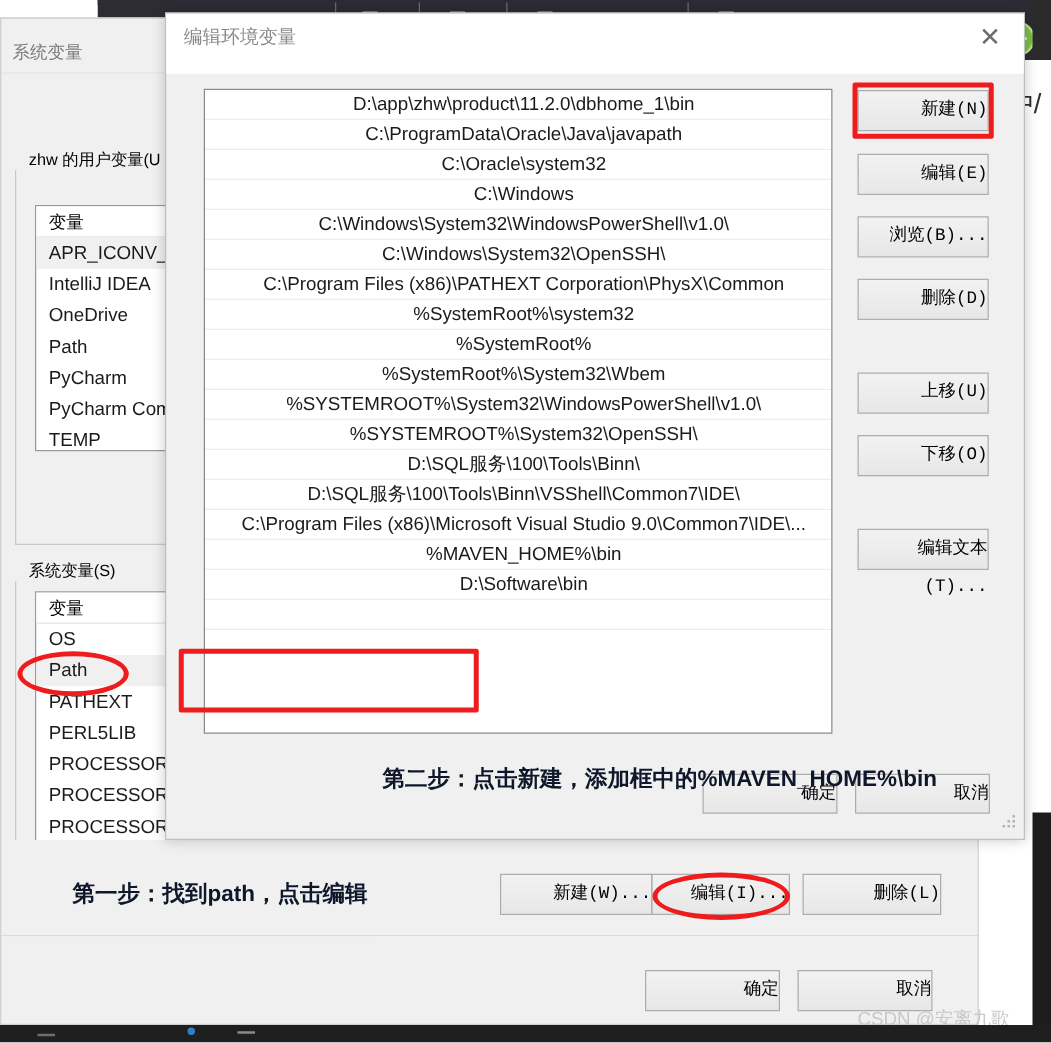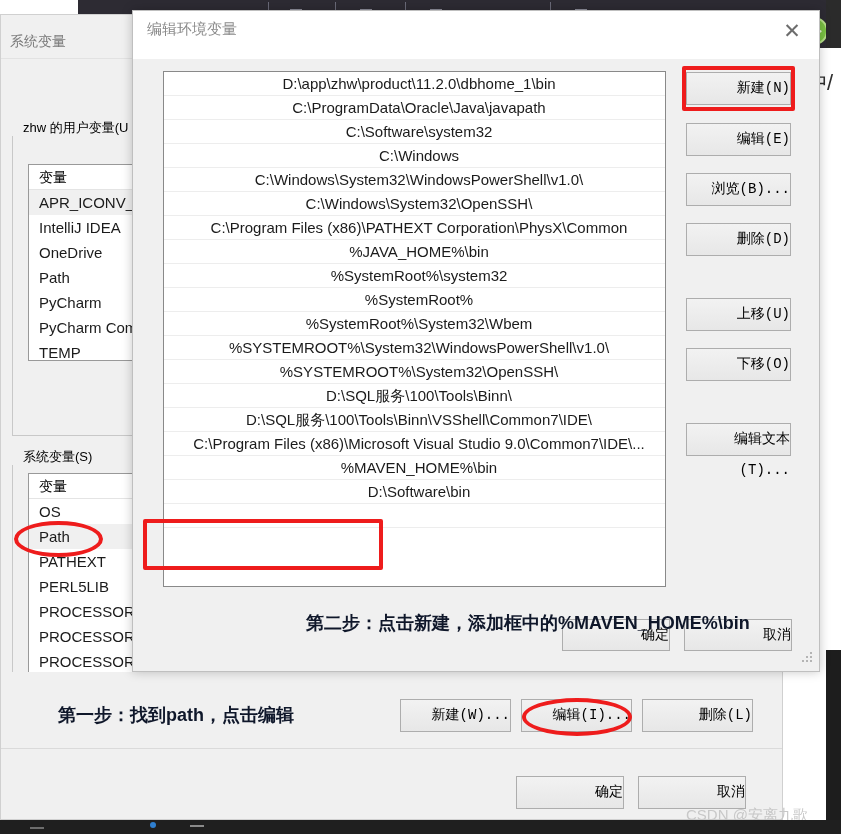--- a/index.html
+++ b/index.html
@@ -47,21 +47,21 @@
   #sys-varlist{left:28px;top:473px;width:262px;height:208px;}
   .varlist-header{height:24px;line-height:24px;padding-left:10px;font-size:14px;color:#000;background:#fff;border-bottom:1px solid #e4e4e4;}
   .varrow{height:25px;line-height:25px;padding-left:10px;font-size:15px;color:#1b1b1b;white-space:nowrap;}
   .varrow.sel{background:#f0f0f0;}
   .winbtn{
     background:linear-gradient(#f2f2f2,#e7e7e7);
     border:1px solid #adadad;box-sizing:border-box;
     font-size:14px;color:#000;text-align:right;
     font-family:Liberation Mono, monospace;
   }
-  #btn-new-w{left:400px;top:699px;width:111px;height:33px;line-height:31px;}
+  #btn-new-w{left:400px;top:699px;width:122px;height:33px;line-height:31px;}
   #btn-edit-i{left:521px;top:699px;width:111px;height:33px;line-height:31px;}
   #btn-del-l{left:642px;top:699px;width:111px;height:33px;line-height:31px;}
 
   #envwin-sep{left:0;top:748px;width:783px;height:1px;background:#dadada;}
   #envwin-panel-bottom{left:0;top:749px;width:783px;height:71px;background:#f0f0f0;}
   #btn-ok-main{left:516px;top:776px;width:108px;height:33px;line-height:31px;}
   #btn-cancel-main{left:638px;top:776px;width:108px;height:33px;line-height:31px;}
 
   #env-outer-frame{left:0;top:14px;width:783px;height:806px;border:1px solid #d0d0d0;box-sizing:border-box;pointer-events:none;}
   #env-white-body{left:1px;top:672px;width:781px;height:76px;background:#f0f0f0;}
@@ -185,26 +185,25 @@
 <div class="abs" id="env-outer-frame"></div>
 
 <div class="abs" id="dlg"></div>
 <div class="abs" id="dlg-titlebar"></div>
 <div class="abs" id="dlg-title">编辑环境变量</div>
 <div class="abs" id="dlg-close">✕</div>
 
 <div class="abs" id="pathlist">
   <div class="prow">D:\app\zhw\product\11.2.0\dbhome_1\bin</div>
   <div class="prow">C:\ProgramData\Oracle\Java\javapath</div>
-  <div class="prow">C:\Software\system32</div>
+  <div class="prow">C:\Oracle\system32</div>
   <div class="prow">C:\Windows</div>
   <div class="prow">C:\Windows\System32\WindowsPowerShell\v1.0\</div>
   <div class="prow">C:\Windows\System32\OpenSSH\</div>
   <div class="prow">C:\Program Files (x86)\PATHEXT Corporation\PhysX\Common</div>
-  <div class="prow">%JAVA_HOME%\bin</div>
   <div class="prow">%SystemRoot%\system32</div>
   <div class="prow">%SystemRoot%</div>
   <div class="prow">%SystemRoot%\System32\Wbem</div>
   <div class="prow">%SYSTEMROOT%\System32\WindowsPowerShell\v1.0\</div>
   <div class="prow">%SYSTEMROOT%\System32\OpenSSH\</div>
   <div class="prow">D:\SQL服务\100\Tools\Binn\</div>
   <div class="prow">D:\SQL服务\100\Tools\Binn\VSShell\Common7\IDE\</div>
   <div class="prow">C:\Program Files (x86)\Microsoft Visual Studio 9.0\Common7\IDE\...</div>
   <div class="prow editing">%MAVEN_HOME%\bin</div>
   <div class="prow">D:\Software\bin</div>

